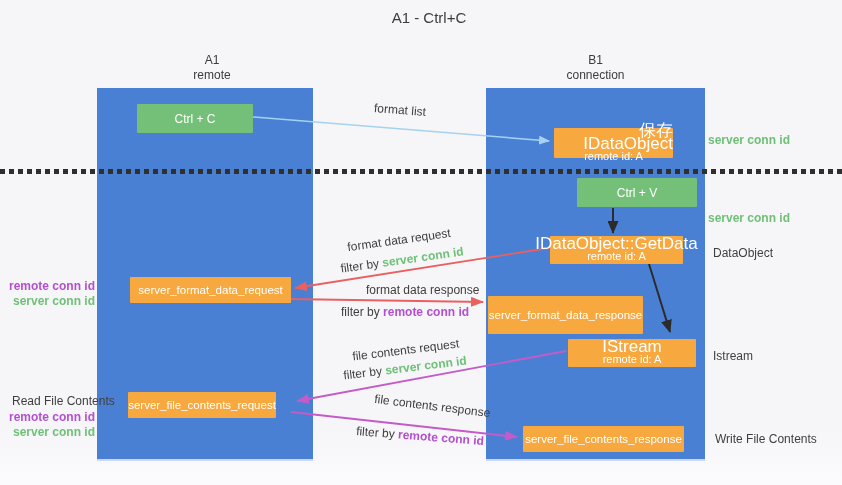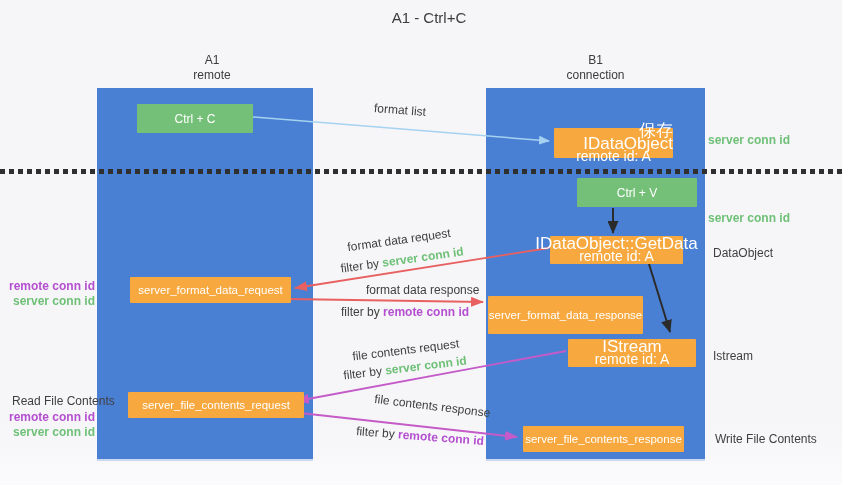--- a/index.html
+++ b/index.html
@@ -12,21 +12,21 @@
   .abs{position:absolute;}
   .title{width:842px;top:8px;left:0;text-align:center;font-size:15px;line-height:20px;color:#3c3c3c;padding-left:8px;}
   .ll-header{text-align:center;font-size:12px;line-height:15px;color:#3c3c3c;}
   .column{background:#4a80d4;border-bottom:2px solid #ccd8f0;}
   .node{display:flex;flex-direction:column;align-items:center;justify-content:center;
         color:#fff;text-align:right;border-radius:1px;}
   .green{background:#74c078;}
   .orange{background:#f7a83e;}
   .fs12{font-size:12px;}
   .node .l1{font-size:17px;line-height:13px;}
-  .node .l2{font-size:14px;line-height:13px;}
+  .node .l2{font-size:11px;line-height:13px;}
   .node .single{font-size:11.5px;}
   .dotted{
     left:0;top:169px;width:842px;height:5px;
     background:repeating-linear-gradient(90deg,#2f2f2f 0 5px,transparent 5px 9px);
   }
   .edge-label{font-size:12px;color:#3f3f3f;white-space:nowrap;}
   .green-t{color:#6fc077;font-weight:bold;}
   .purple-t{color:#b44fd0;font-weight:bold;}
   .side{font-size:12px;white-space:nowrap;}
   .rightcol{left:0;width:95px;text-align:right;}
@@ -107,21 +107,21 @@
 
   <div class="abs node orange" style="left:488px;top:296px;width:155px;height:38px;">
     <span class="single">server_format_data_response</span>
   </div>
 
   <div class="abs node orange" style="left:568px;top:339px;width:128px;height:28px;">
     <span class="l1">IStream</span>
     <span class="l2">remote id: A</span>
   </div>
 
-  <div class="abs node orange" style="left:128px;top:392px;width:176px;height:26px;">
+  <div class="abs node orange" style="left:128px;top:392px;width:148px;height:26px;">
     <span class="single">server_file_contents_request</span>
   </div>
 
   <div class="abs node orange" style="left:523px;top:426px;width:161px;height:26px;">
     <span class="single">server_file_contents_response</span>
   </div>
 
   <div class="abs edge-label rot-p5" style="left:374px;top:103px;">format list</div>
 
   <div class="abs edge-label rot-m8" style="left:347px;top:233px;">format data request</div>

